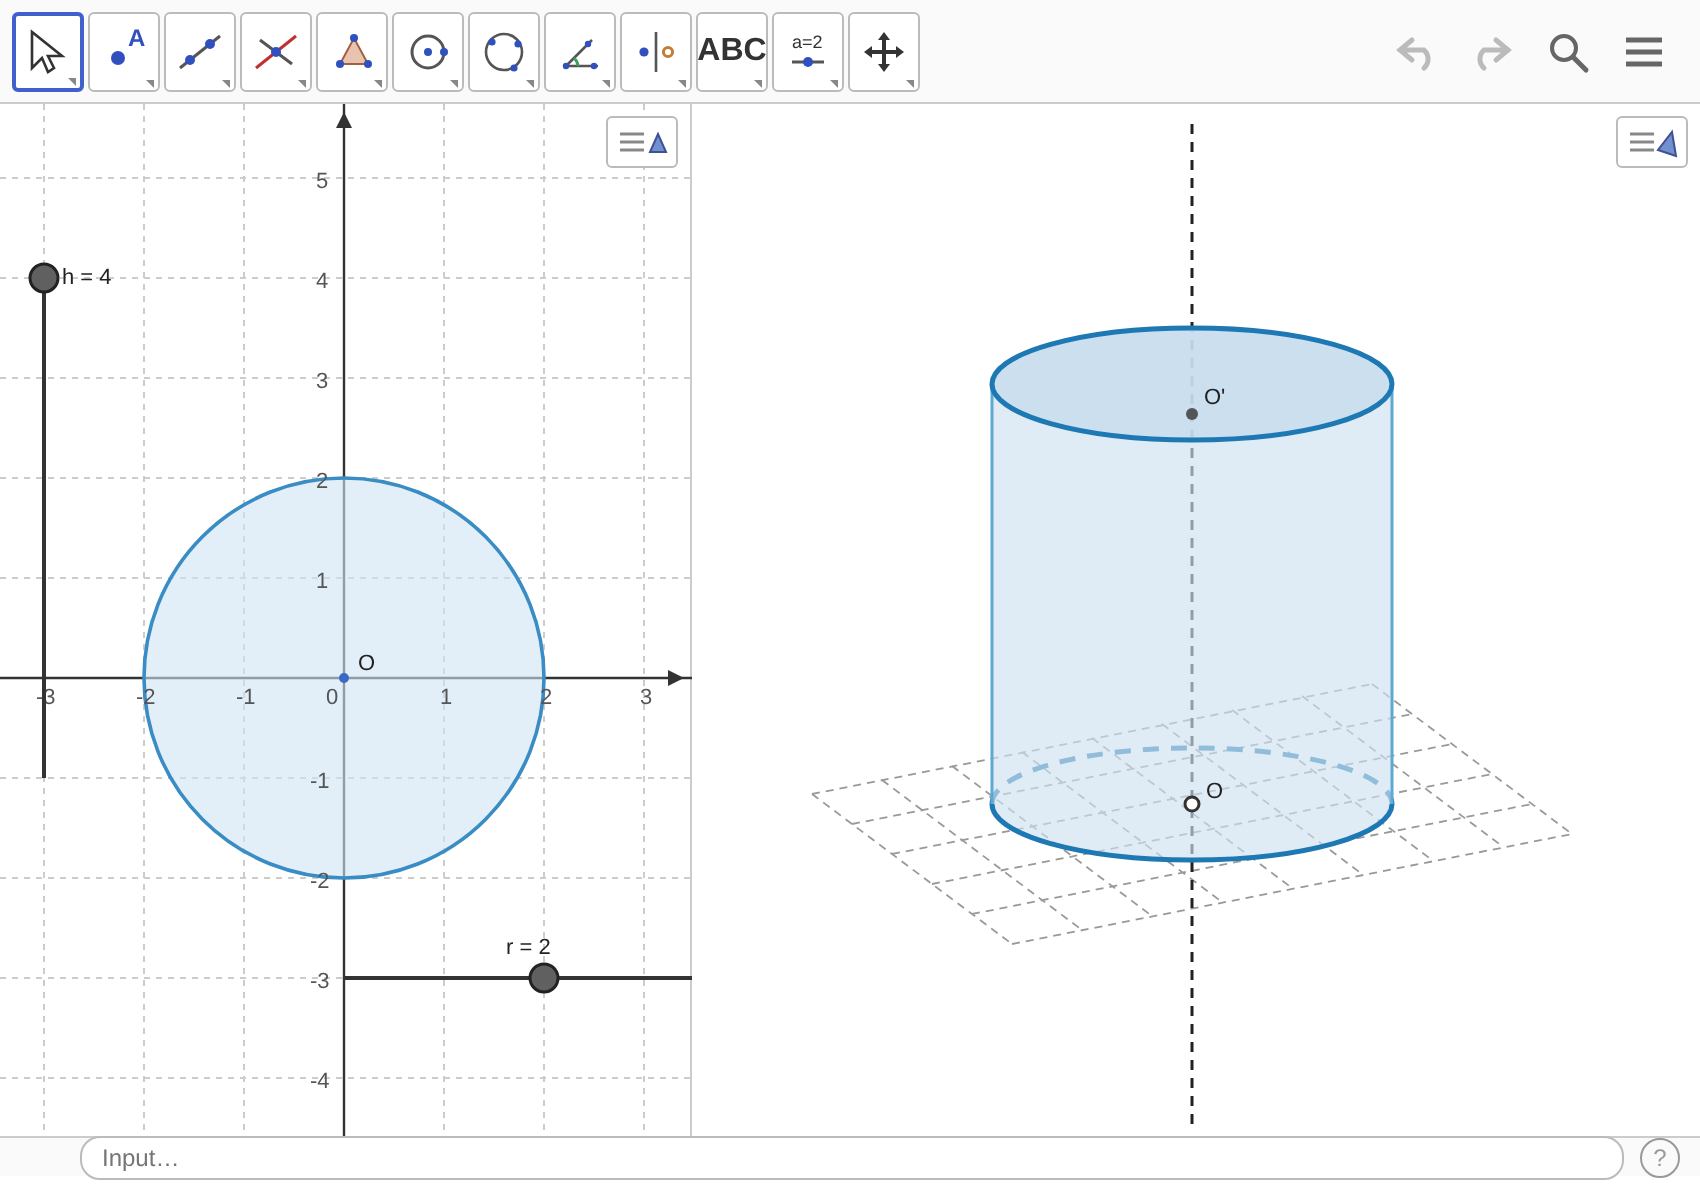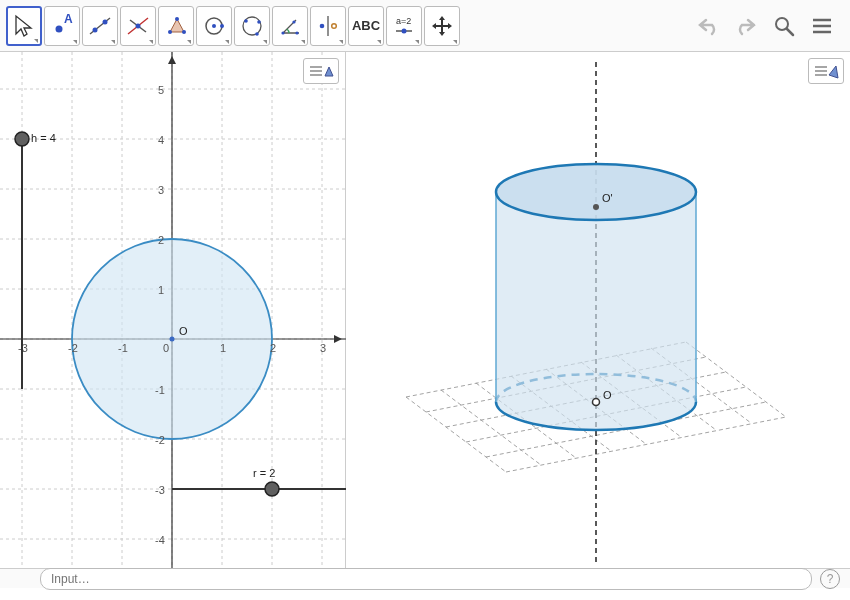--- a/index.html
+++ b/index.html
@@ -94,21 +94,21 @@
   </div>
   <div class="tool-btn">
     <svg viewBox="0 0 28 28">
         <line x1="14" y1="4" x2="14" y2="24" stroke="#555" stroke-width="1.3"></line>
         <circle cx="8" cy="14" r="2.3" fill="#3050c0"></circle>
         <circle cx="20" cy="14" r="2.3" fill="none" stroke="#c08030" stroke-width="1.5"></circle>
       </svg>
     <div class="caret"></div>
   </div>
   <div class="tool-btn">
-    <span style="font-size:13px;font-weight:bold;color:#333">ABC</span>
+    <span style="font-size:16px;font-weight:bold;color:#333">ABC</span>
     <div class="caret"></div>
   </div>
   <div class="tool-btn">
     <svg viewBox="0 0 28 28">
         <text x="6" y="12" font-size="9" fill="#333">a=2</text>
         <line x1="6" y1="19" x2="22" y2="19" stroke="#555" stroke-width="1.5"></line>
         <circle cx="14" cy="19" r="2.5" fill="#3050c0"></circle>
       </svg>
     <div class="caret"></div>
   </div>

